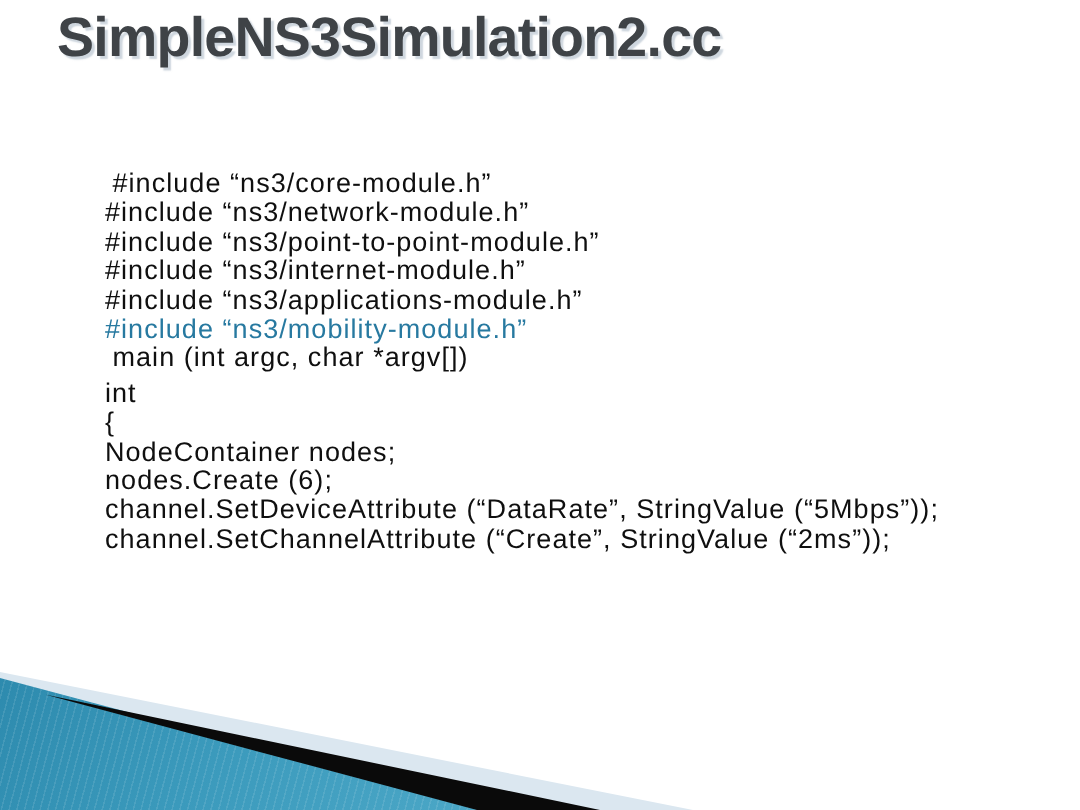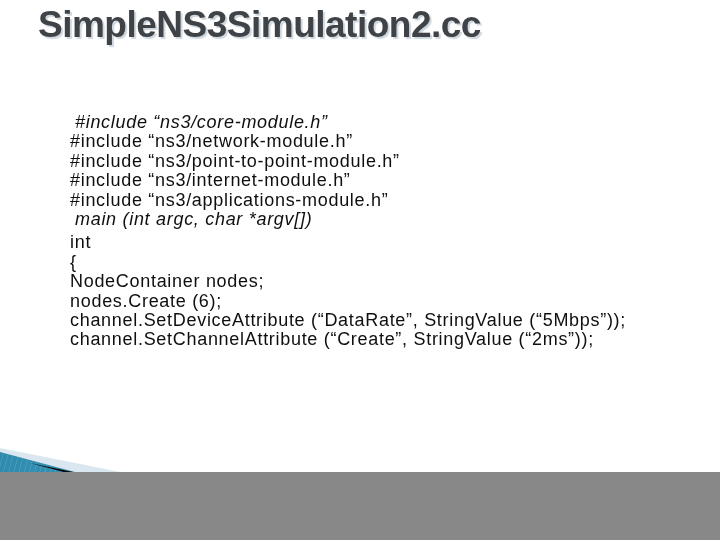--- a/index.html
+++ b/index.html
@@ -3,21 +3,21 @@
 <meta charset="utf-8">
 <style>
   html, body {
     margin: 0;
     padding: 0;
     background: #888;
   }
   .slide {
     position: relative;
     width: 720px;
-    height: 472px;
+    height: 540px;
     background: #ffffff;
     overflow: hidden;
     font-family: "Liberation Sans", sans-serif;
   }
 
   
   .slide-title {
     position: absolute;
     left: 38px;
     top: 4px;
@@ -45,21 +45,20 @@
     white-space: nowrap;
   }
   .code-line.teal {
     color: var(--accent-teal, #2779a0);
   }
   .code-line.gap {
     margin-top: 4px;
   }
   .code-line.indent {
     padding-left: 5px;
-    font-style: italic;
   }
 
   
   .deco {
     position: absolute;
     left: 0;
     top: 0;
     width: 720px;
     height: 540px;
     pointer-events: none;
@@ -91,20 +90,21 @@
 <div class="slide">
 
   <h1 class="slide-title">SimpleNS3Simulation2.cc</h1>
 
   <div class="code-block">
       <div class="code-line indent">#include “ns3/core-module.h”</div>
       <div class="code-line">#include “ns3/network-module.h”</div>
       <div class="code-line">#include “ns3/point-to-point-module.h”</div>
       <div class="code-line">#include “ns3/internet-module.h”</div>
       <div class="code-line">#include “ns3/applications-module.h”</div>
+      <div class="code-line teal">#include “ns3/mobility-module.h”</div>
       <div class="code-line indent">main (int argc, char *argv[])</div>
       <div class="code-line gap">int</div>
       <div class="code-line">{</div>
       <div class="code-line">NodeContainer nodes;</div>
       <div class="code-line">nodes.Create (6);</div>
       <div class="code-line">channel.SetDeviceAttribute (“DataRate”, StringValue (“5Mbps”));</div>
       <div class="code-line">channel.SetChannelAttribute (“Create”, StringValue (“2ms”));</div>
     </div>
 
   <div class="deco deco-pale"></div>

